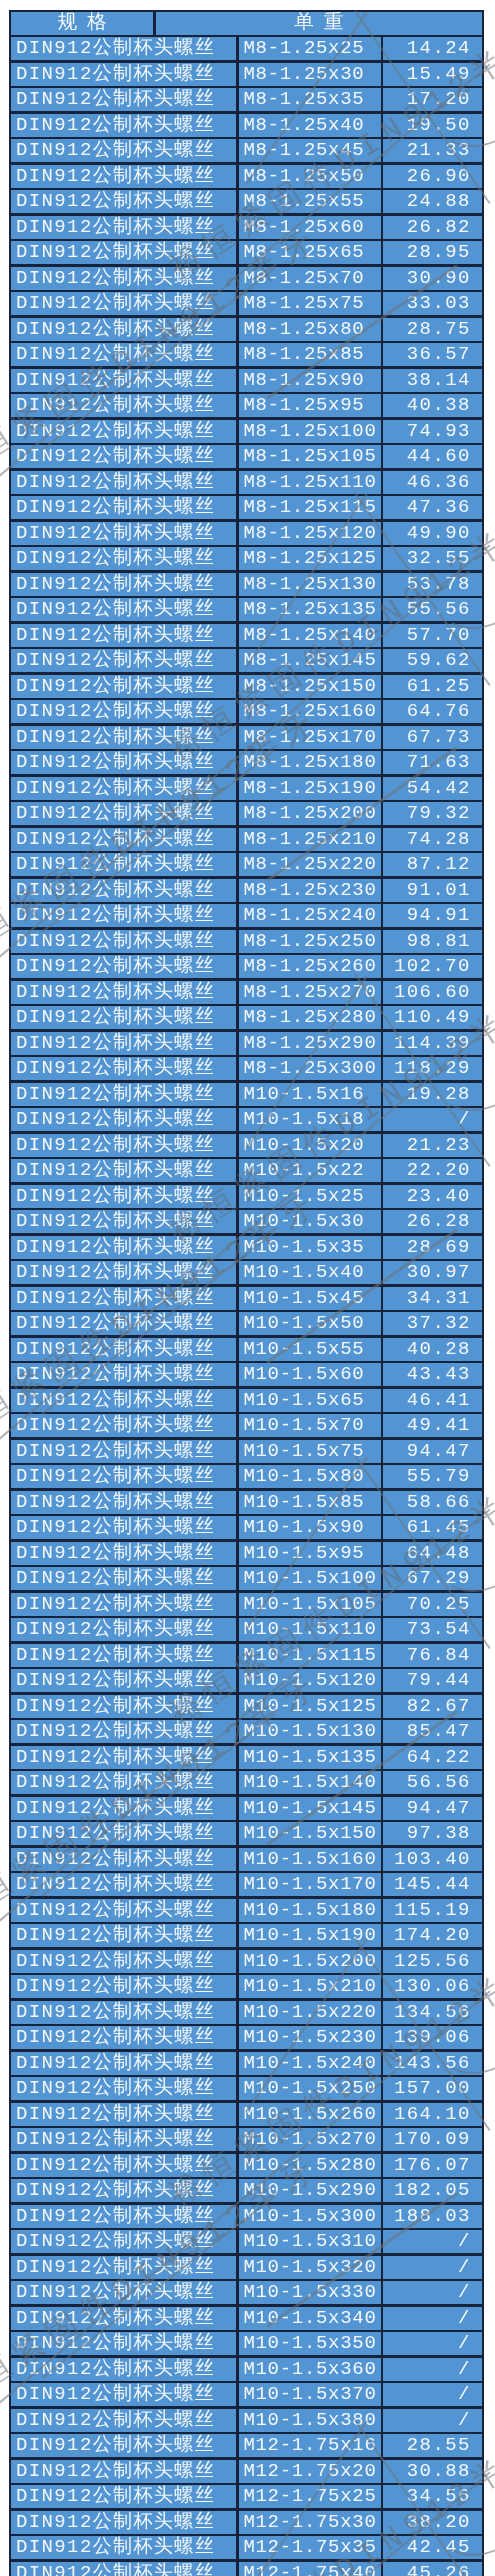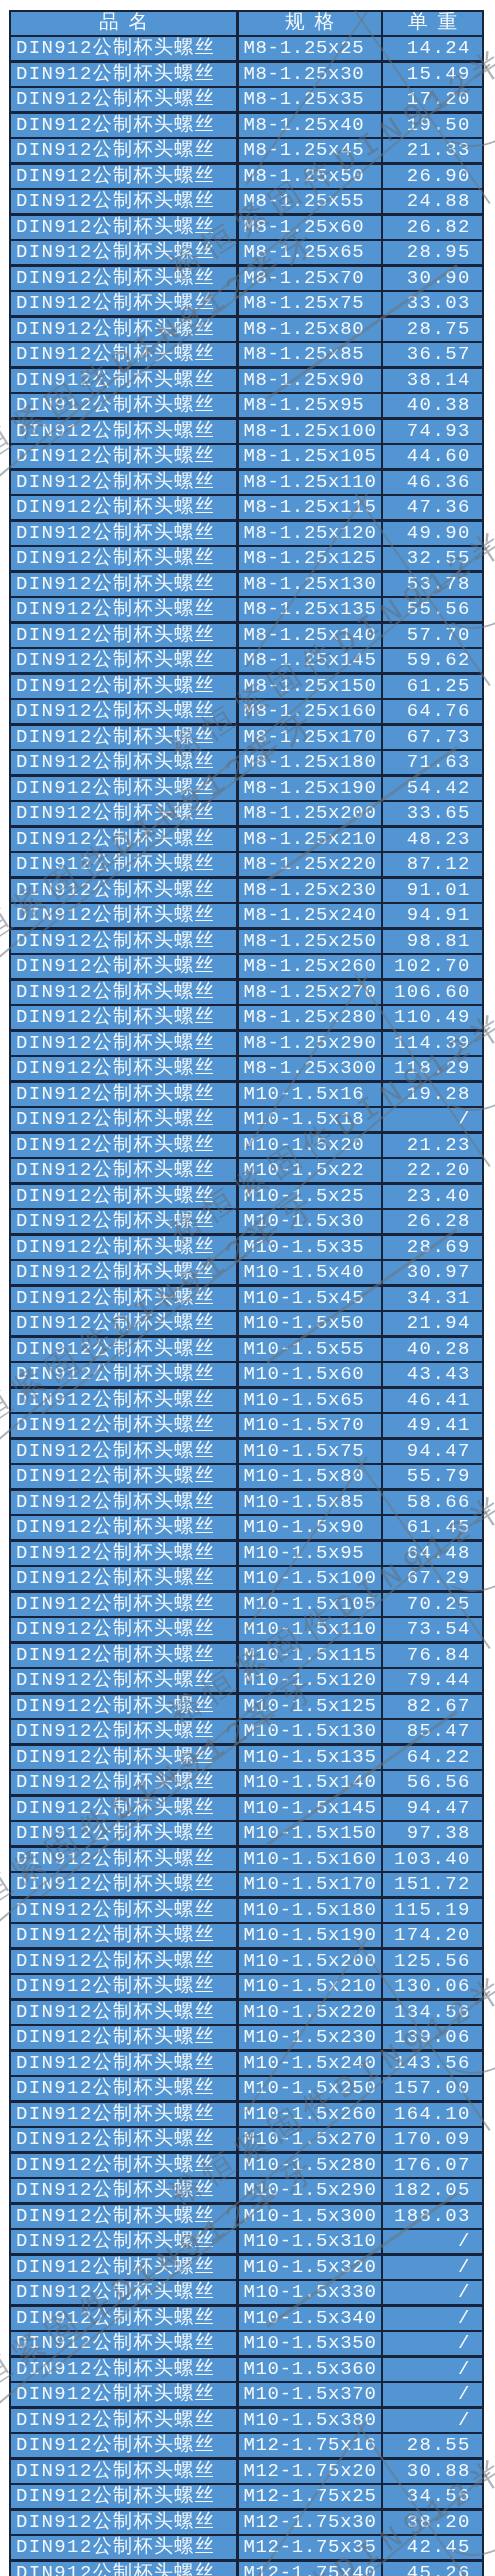--- a/index.html
+++ b/index.html
@@ -119,21 +119,20 @@
     <div class="wm-arc" style="left: 421px; top: 1969px;"></div>
     <div class="wm-line" style="left: -21px; top: 2900px; width: 667px; height: 2.1px; transform: rotate(-40deg);"></div>
     <div class="wm-line" style="left: 246px; top: 2593px; width: 211px; height: 2.1px; transform: rotate(-55deg);"></div>
     <div class="wm-line" style="left: 355px; top: 2419px; width: 235px; height: 2.1px; transform: rotate(55deg);"></div>
     <div class="wm-text" style="left: 184px; top: 2656px;">裕恒紧固件DIN912半牙</div>
     <div class="wm-arc" style="left: 421px; top: 2451px;"></div>
   </div>
 
 <div class="price-table">
   <div class="t-row header">
-    <div class="cell name">品名</div>
     <div class="cell spec">规格</div>
     <div class="cell weight">单重</div>
   </div>
 
   <div class="t-row">
     <div class="cell name">DIN912公制杯头螺丝</div>
     <div class="cell spec">M8-1.25x25</div>
     <div class="cell weight">14.24</div>
   </div>
 
@@ -307,27 +306,27 @@
 
   <div class="t-row">
     <div class="cell name">DIN912公制杯头螺丝</div>
     <div class="cell spec">M8-1.25x190</div>
     <div class="cell weight">54.42</div>
   </div>
 
   <div class="t-row">
     <div class="cell name">DIN912公制杯头螺丝</div>
     <div class="cell spec">M8-1.25x200</div>
-    <div class="cell weight">33.65</div>
+    <div class="cell weight">79.32</div>
   </div>
 
   <div class="t-row">
     <div class="cell name">DIN912公制杯头螺丝</div>
     <div class="cell spec">M8-1.25x210</div>
-    <div class="cell weight">48.23</div>
+    <div class="cell weight">74.28</div>
   </div>
 
   <div class="t-row">
     <div class="cell name">DIN912公制杯头螺丝</div>
     <div class="cell spec">M8-1.25x220</div>
     <div class="cell weight">87.12</div>
   </div>
 
   <div class="t-row">
     <div class="cell name">DIN912公制杯头螺丝</div>
@@ -427,21 +426,21 @@
 
   <div class="t-row">
     <div class="cell name">DIN912公制杯头螺丝</div>
     <div class="cell spec">M10-1.5x45</div>
     <div class="cell weight">34.31</div>
   </div>
 
   <div class="t-row">
     <div class="cell name">DIN912公制杯头螺丝</div>
     <div class="cell spec">M10-1.5x50</div>
-    <div class="cell weight">21.94</div>
+    <div class="cell weight">37.32</div>
   </div>
 
   <div class="t-row">
     <div class="cell name">DIN912公制杯头螺丝</div>
     <div class="cell spec">M10-1.5x55</div>
     <div class="cell weight">40.28</div>
   </div>
 
   <div class="t-row">
     <div class="cell name">DIN912公制杯头螺丝</div>
@@ -559,21 +558,21 @@
 
   <div class="t-row">
     <div class="cell name">DIN912公制杯头螺丝</div>
     <div class="cell spec">M10-1.5x160</div>
     <div class="cell weight">103.40</div>
   </div>
 
   <div class="t-row">
     <div class="cell name">DIN912公制杯头螺丝</div>
     <div class="cell spec">M10-1.5x170</div>
-    <div class="cell weight">151.72</div>
+    <div class="cell weight">145.44</div>
   </div>
 
   <div class="t-row">
     <div class="cell name">DIN912公制杯头螺丝</div>
     <div class="cell spec">M10-1.5x180</div>
     <div class="cell weight">115.19</div>
   </div>
 
   <div class="t-row">
     <div class="cell name">DIN912公制杯头螺丝</div>

